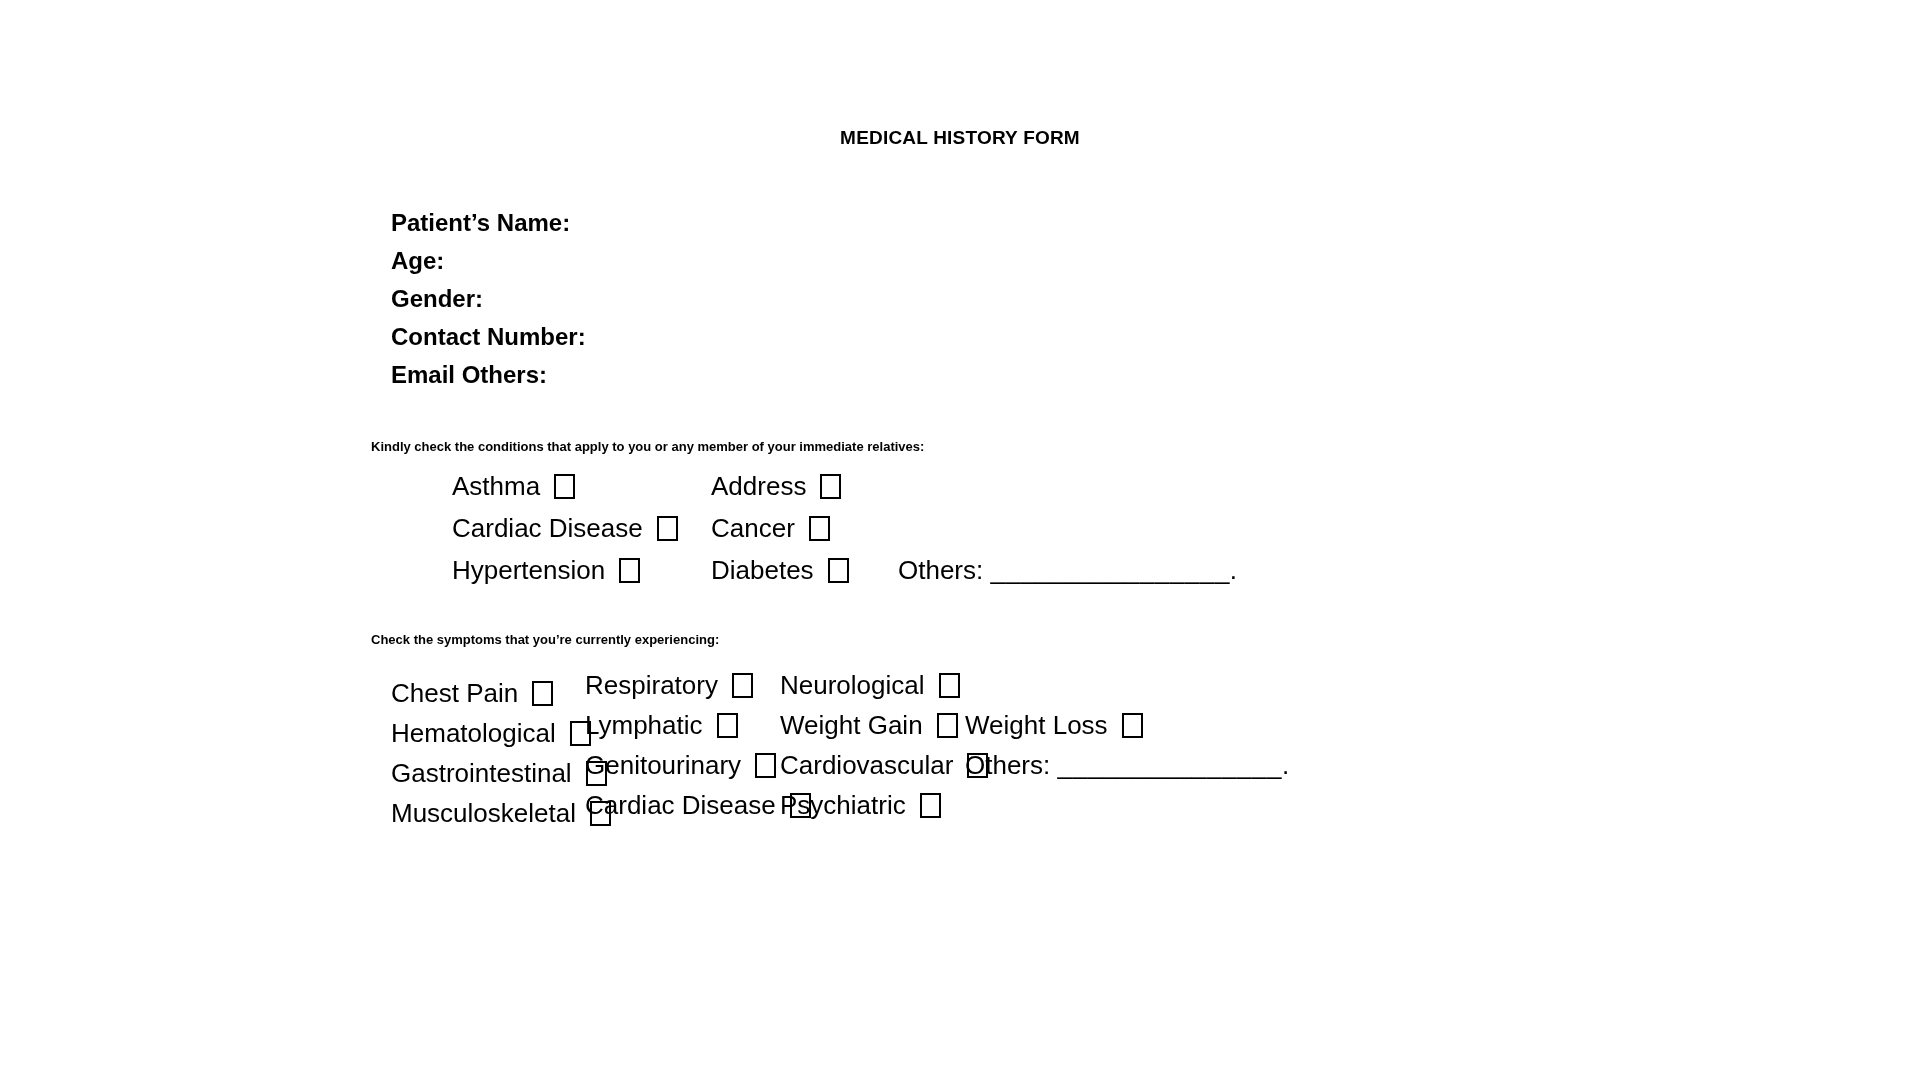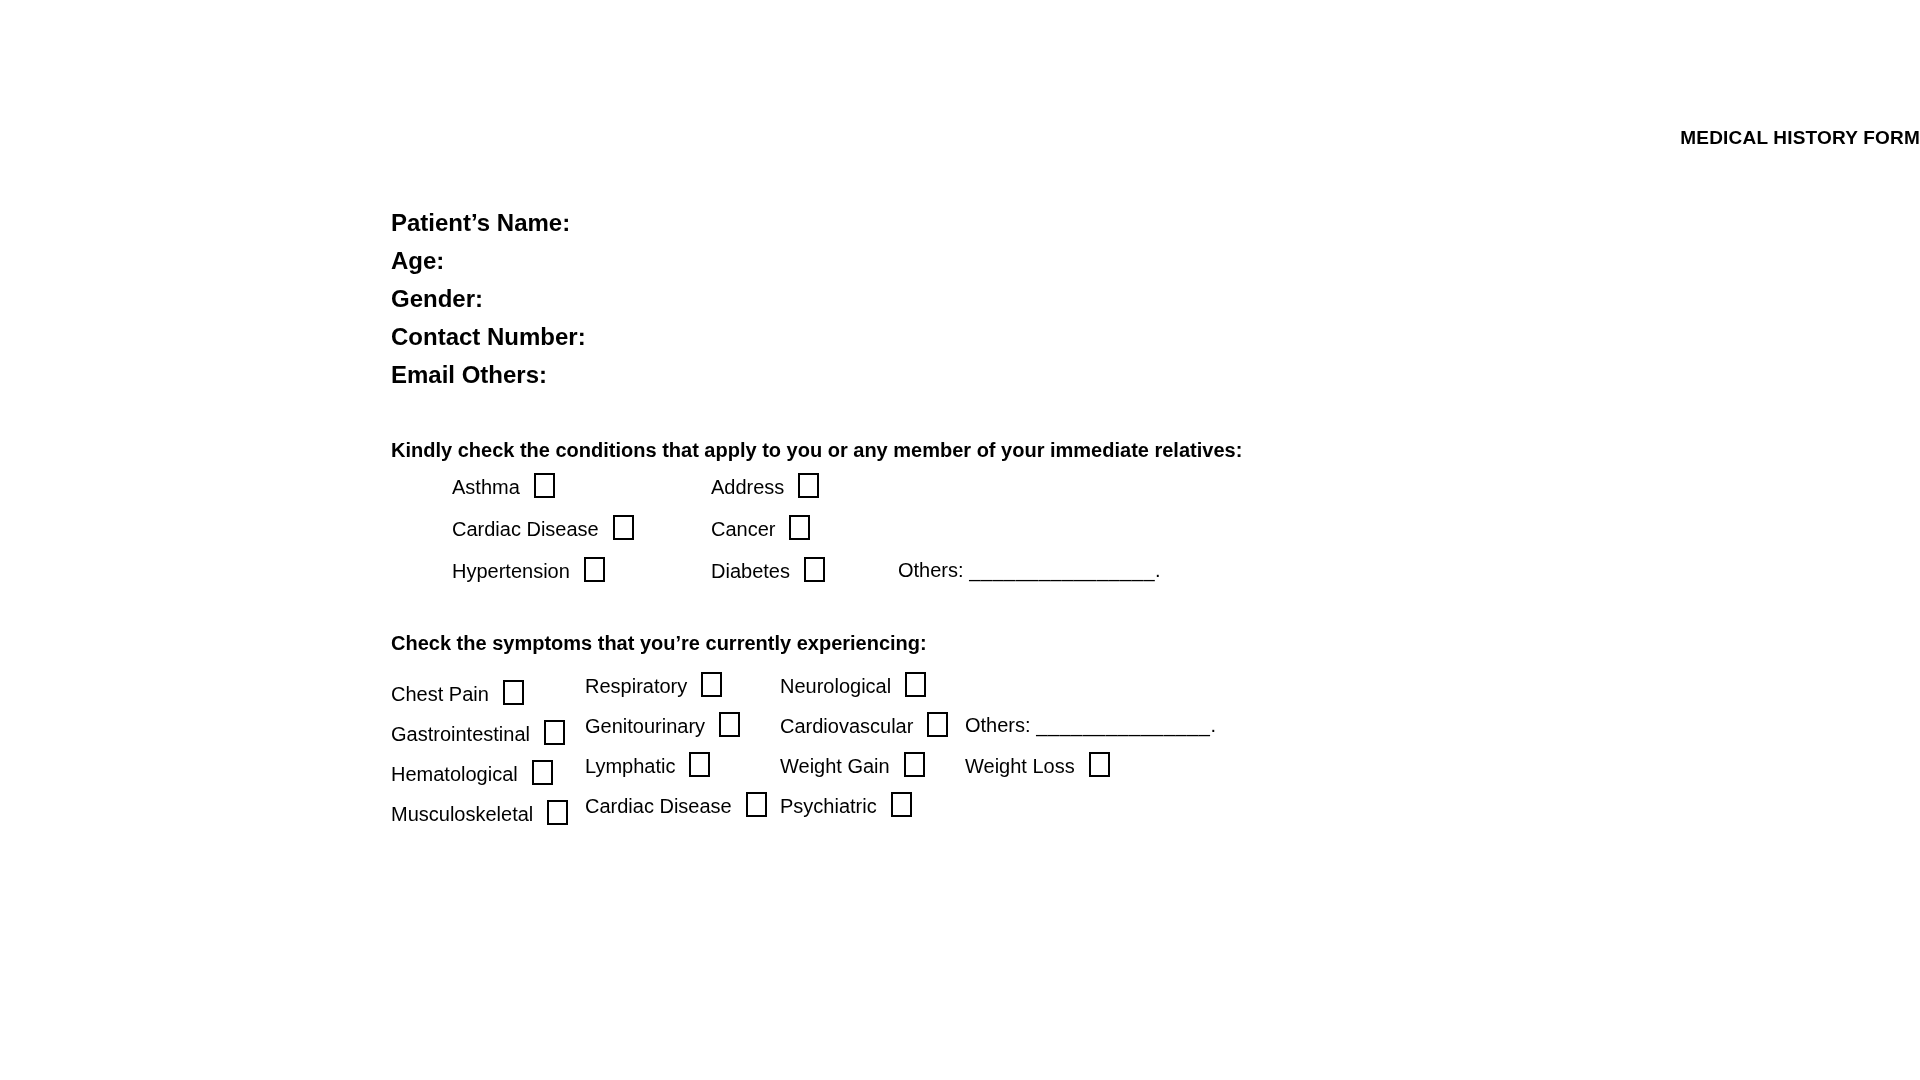--- a/index.html
+++ b/index.html
@@ -13,46 +13,46 @@
     height: 1080px;
     font-family: "Liberation Sans", sans-serif;
     color: #000000;
     overflow: hidden;
   }
   .title {
     position: absolute;
     top: 127px;
     left: 0;
     width: 1920px;
-    text-align: right;
+    text-align: center;
     font-size: 19px;
     font-weight: bold;
     letter-spacing: 0.2px;
   }
   .patient-info {
     position: absolute;
     left: 391px;
     top: 204px;
     font-size: 24px;
     font-weight: bold;
     line-height: 38px;
   }
   .section-heading {
     position: absolute;
-    left: 391px;
-    font-size: 20px;
+    left: 371px;
+    font-size: 13px;
     font-weight: bold;
     white-space: nowrap;
   }
   .heading-family { top: 439px; }
   .heading-symptoms { top: 632px; }
 
   .grid {
     position: absolute;
-    font-size: 20px;
+    font-size: 26px;
   }
   .grid .row { display: flex; align-items: center; }
   .grid .cell { white-space: nowrap; }
 
   .family-grid { left: 452px; top: 465px; }
   .family-grid .row { height: 42px; }
   .family-grid .c1 { width: 259px; }
   .family-grid .c2 { width: 187px; }
   .family-grid .c3 { width: 560px; }
 
@@ -111,29 +111,29 @@
 
 <div class="section-heading heading-symptoms">Check the symptoms that you’re currently experiencing:</div>
 
 <div class="grid symptoms-grid">
   <div class="row">
     <div class="cell c1"><span>Chest Pain</span><span class="box" role="checkbox" aria-checked="false"></span></div>
     <div class="cell c2"><span>Respiratory</span><span class="box" role="checkbox" aria-checked="false"></span></div>
     <div class="cell c3"><span>Neurological</span><span class="box" role="checkbox" aria-checked="false"></span></div>
   </div>
   <div class="row">
+    <div class="cell c1"><span>Hematological</span><span class="box" role="checkbox" aria-checked="false"></span></div>
+    <div class="cell c2"><span>Lymphatic</span><span class="box" role="checkbox" aria-checked="false"></span></div>
+    <div class="cell c3"><span>Weight Gain</span><span class="box" role="checkbox" aria-checked="false"></span></div>
+    <div class="cell c4"><span>Weight Loss</span><span class="box" role="checkbox" aria-checked="false"></span></div>
+  </div>
+  <div class="row">
     <div class="cell c1"><span>Gastrointestinal</span><span class="box" role="checkbox" aria-checked="false"></span></div>
     <div class="cell c2"><span>Genitourinary</span><span class="box" role="checkbox" aria-checked="false"></span></div>
     <div class="cell c3"><span>Cardiovascular</span><span class="box" role="checkbox" aria-checked="false"></span></div>
     <div class="cell c4"><span>Others:</span><span>&nbsp;</span><span class="blank">_______________</span><span>.</span></div>
-  </div>
-  <div class="row">
-    <div class="cell c1"><span>Hematological</span><span class="box" role="checkbox" aria-checked="false"></span></div>
-    <div class="cell c2"><span>Lymphatic</span><span class="box" role="checkbox" aria-checked="false"></span></div>
-    <div class="cell c3"><span>Weight Gain</span><span class="box" role="checkbox" aria-checked="false"></span></div>
-    <div class="cell c4"><span>Weight Loss</span><span class="box" role="checkbox" aria-checked="false"></span></div>
   </div>
   <div class="row">
     <div class="cell c1"><span>Musculoskeletal</span><span class="box" role="checkbox" aria-checked="false"></span></div>
     <div class="cell c2"><span>Cardiac Disease</span><span class="box" role="checkbox" aria-checked="false"></span></div>
     <div class="cell c3"><span>Psychiatric</span><span class="box" role="checkbox" aria-checked="false"></span></div>
   </div>
 </div>
 
 </body></html>

